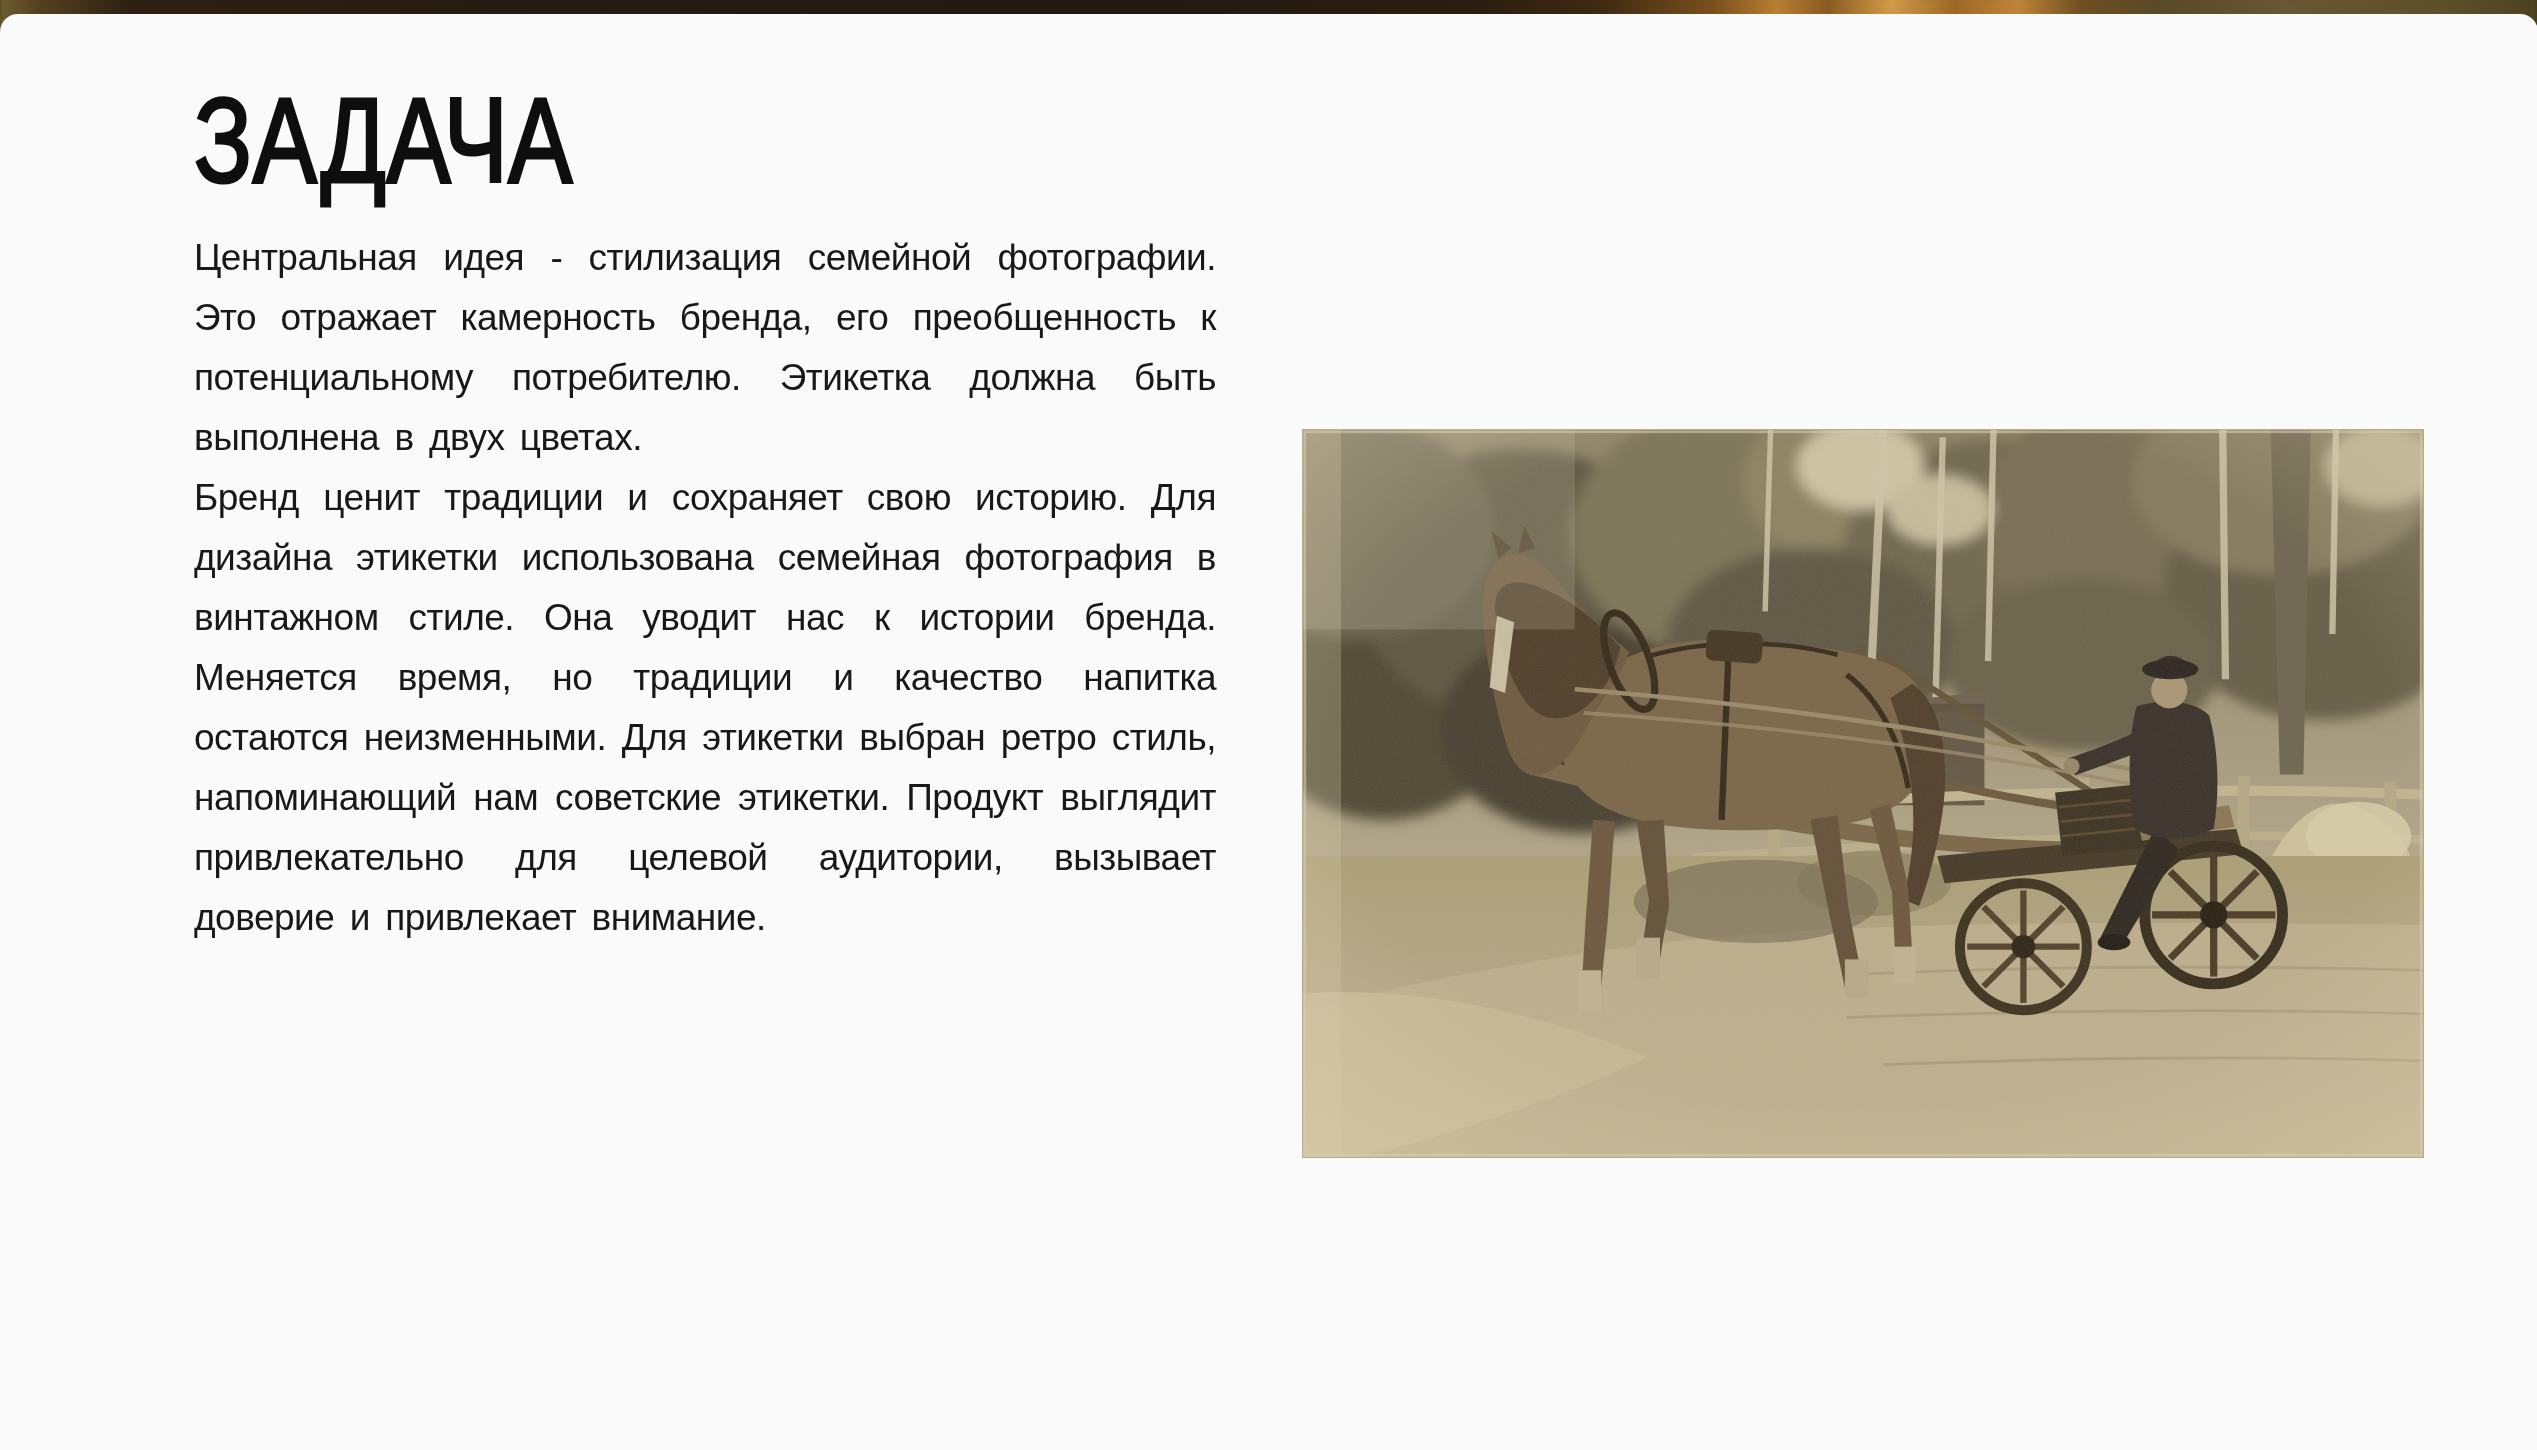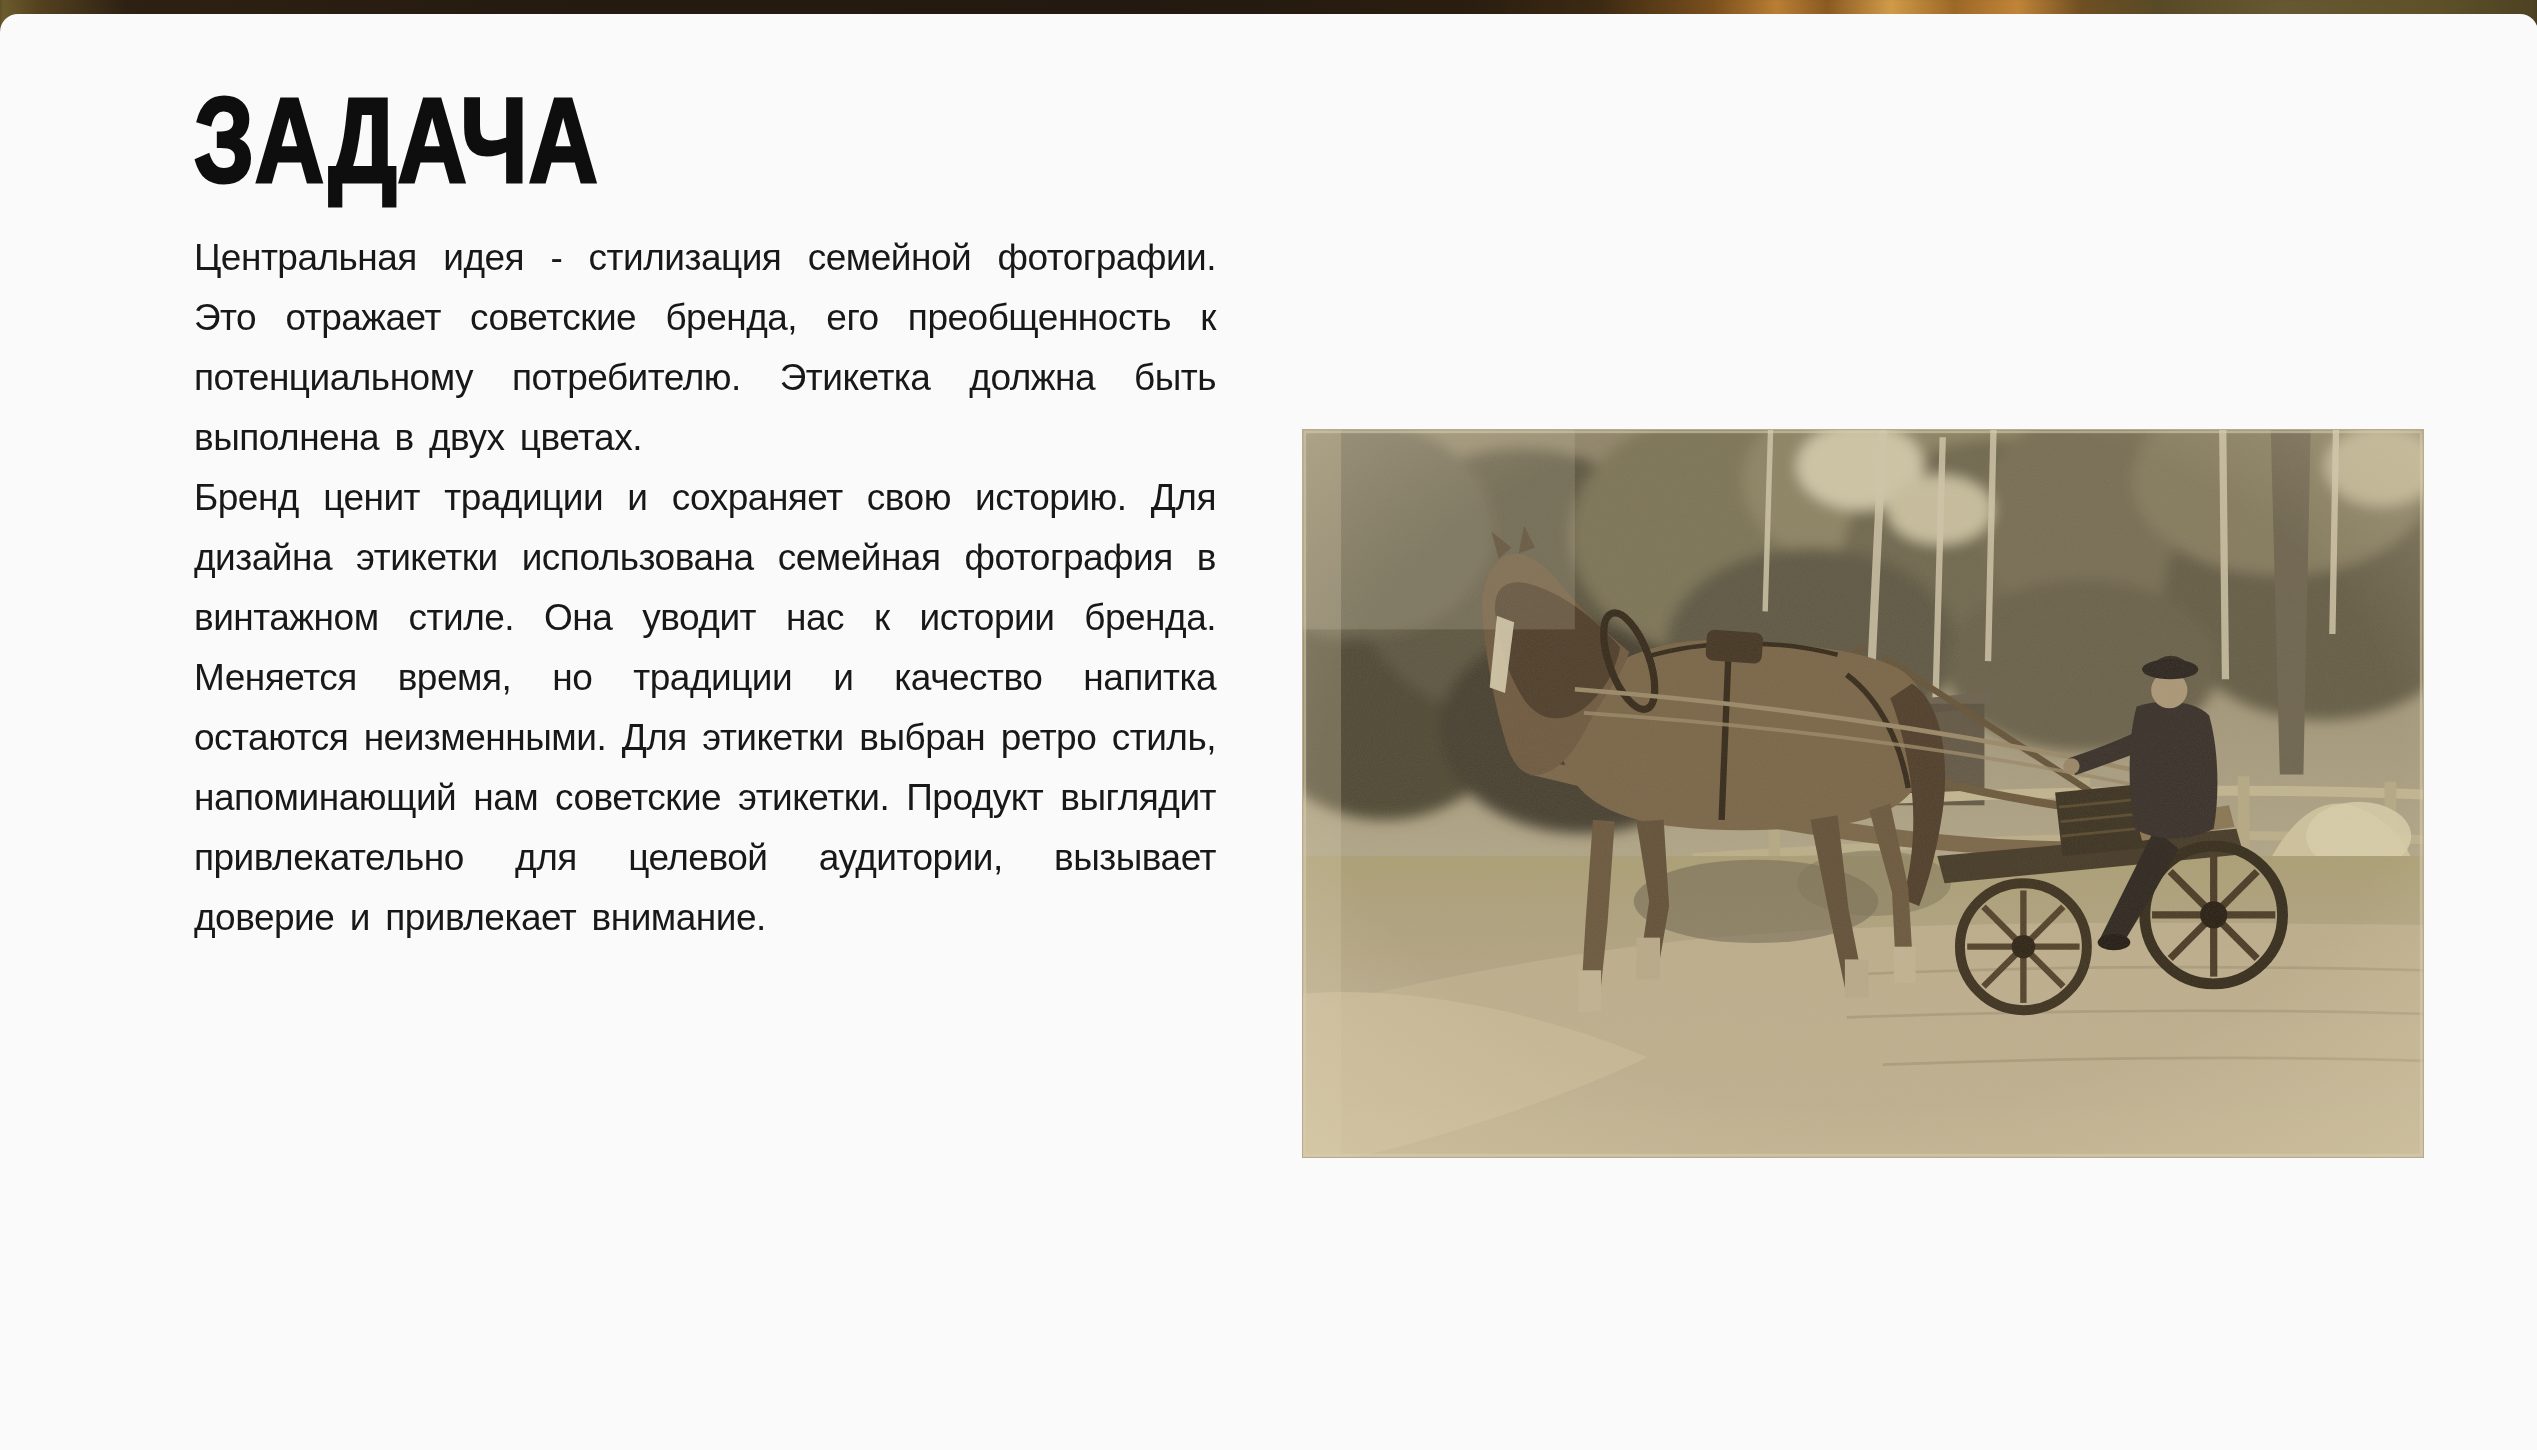--- a/index.html
+++ b/index.html
@@ -9,41 +9,41 @@
   .wood{position:absolute;top:0;left:0;width:100%;height:38px;
     background:linear-gradient(90deg,
       #6e5d2e 0%, #54421f 1.5%, #2e2113 5%, #261b10 20%, #231910 45%,
       #2b1e10 58%, #3c2a12 63%, #7a4f1d 67.5%, #b97e33 70%, #8a5a22 72%,
       #d09a48 74.5%, #9c6826 77%, #c08438 79.5%, #6f4f22 82%, #584a26 85%,
       #665832 90%, #5e5129 96%, #4c4122 100%);
     box-shadow:inset 0 -2.7px 3.6px rgba(0,0,0,.35);}
   .card{position:absolute;top:13.6px;left:0;width:100%;height:1436px;
         background:#fbfafa;border-radius:18px 18px 0 0;}
   .col{position:absolute;left:194px;top:73px;width:1022px;color:#161616;}
-  .hblock{margin:0;font-weight:bold;font-size:120px;line-height:107px;color:#0e0e0e;}
+  .hblock{margin:0;font-weight:normal;font-size:120px;line-height:107px;color:#0e0e0e;}
   .hblock .hx{display:inline-block;transform:scaleX(0.8);transform-origin:0 60%;
       -webkit-text-stroke:3.2px #0e0e0e;letter-spacing:0.9px;white-space:nowrap;}
   .h-task{margin:0 0 34px 0;}
   .h-sol{margin:51px 0 33px 0;}
   .body-p{margin:0;font-size:37px;line-height:60px;text-align:justify;
       text-align-last:left;letter-spacing:-0.5px;word-spacing:0.15em;color:#181818;}
   .photo{position:absolute;left:1303px;top:416px;width:1120px;height:727px;
       outline:0.9px solid #b7ab8e;}
   .photo svg{display:block;width:100%;height:100%;}
 </style>
 </head>
 <body>
 
 <div class="slide">
   <div class="wood"></div>
   <div class="card">
 
     <div class="col">
       <h1 class="hblock h-task"><span class="hx">ЗАДАЧА</span></h1>
-      <p class="body-p">Центральная идея - стилизация семейной фотографии. Это отражает советские бренда, его преобщенность к потенциальному потребителю. Этикетка должна быть выполнена в двух цветах.</p>
+      <p class="body-p">Центральная идея - стилизация семейной фотографии. Это отражает камерность бренда, его преобщенность к потенциальному потребителю. Этикетка должна быть выполнена в двух цветах.</p>
       <p class="body-p">Бренд ценит традиции и сохраняет свою историю. Для дизайна этикетки использована семейная фотография в винтажном стиле. Она уводит нас к истории бренда. Меняется время, но традиции и качество напитка остаются неизменными. Для этикетки выбран ретро стиль, напоминающий нам советские этикетки. Продукт выглядит привлекательно для целевой аудитории, вызывает доверие и привлекает внимание.</p>
     </div>
 
     <figure class="photo" style="margin:0" role="img" aria-label="Винтажная сепия-фотография: мужчина в кепке и пальто едет на двухколёсной повозке, запряжённой лошадью, по грунтовой дороге; позади деревянный забор, стог и деревья">
       <svg viewBox="0 0 1236 802" preserveAspectRatio="none">
         <defs>
           <linearGradient id="gBg" x1="0" y1="0" x2="0" y2="1">
             <stop offset="0" stop-color="#8e8469"></stop>
               <stop offset="0.45" stop-color="#a89d80"></stop>
             <stop offset="0.7" stop-color="#b9ae90"></stop>

